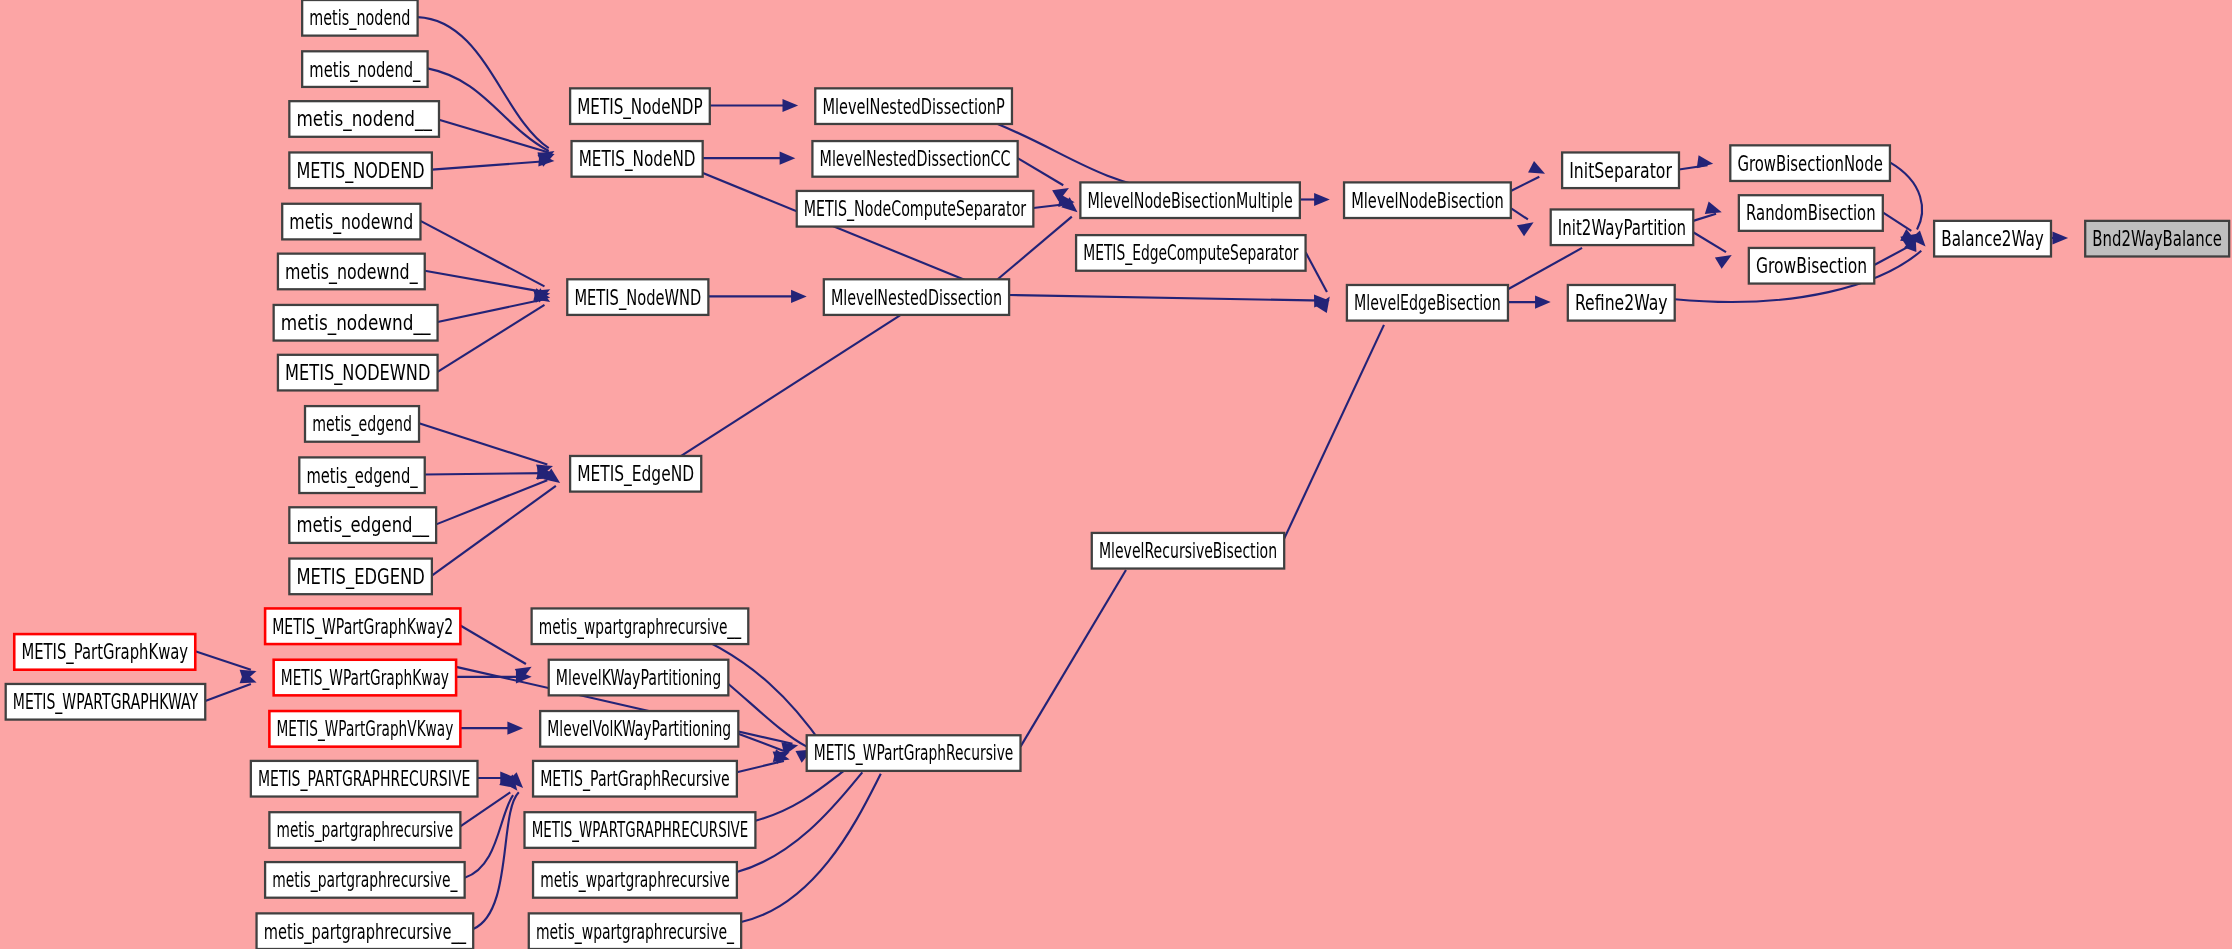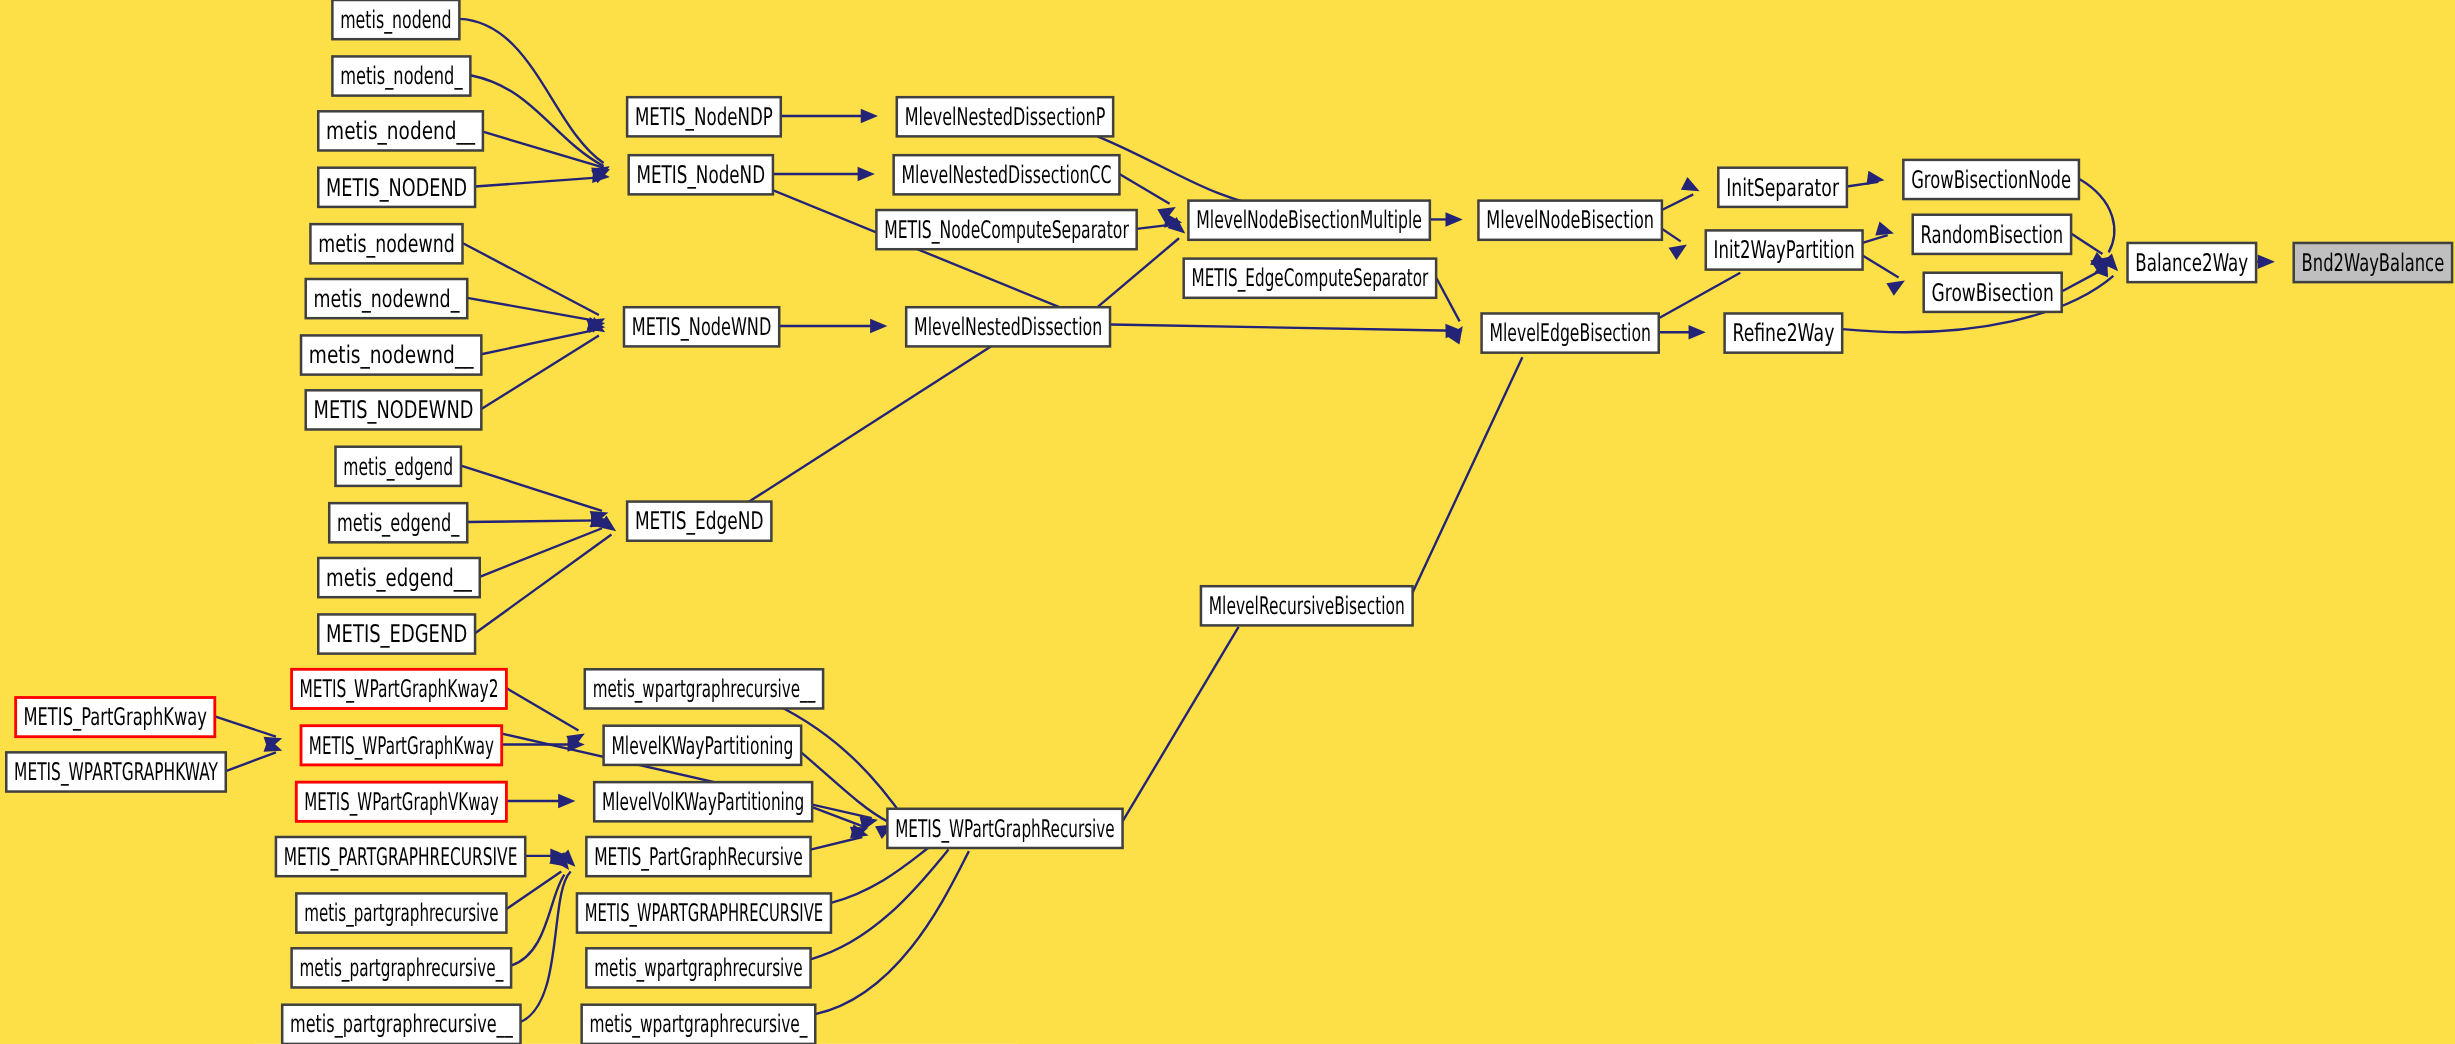--- a/index.html
+++ b/index.html
@@ -4,21 +4,21 @@
 <style>
   html, body {
     margin: 0;
     padding: 0;
     background: #ffffff;
   }
   #canvas-wrap {
     position: relative;
     width: 2232px;
     height: 949px;
-    background: #fde047;
+    background: #fca5a5;
     overflow: hidden;
     font-family: "DejaVu Sans", sans-serif;
     text-align: center;
   }
   svg#graph {
     position: absolute;
     left: 0;
     top: 0;
     width: 2232px;
     height: 949px;

